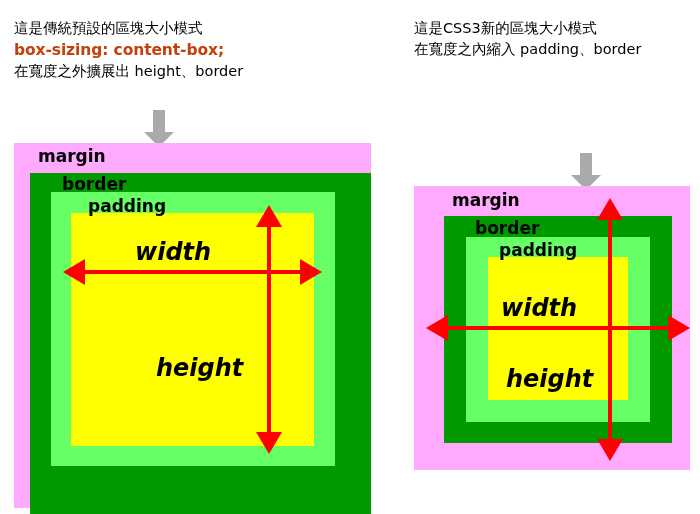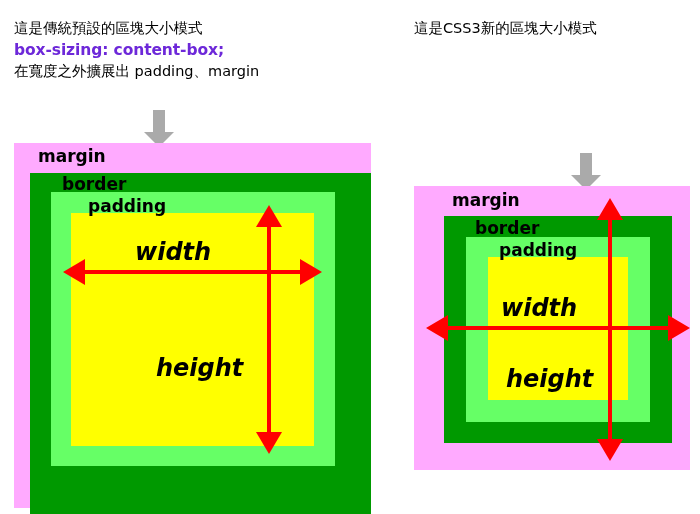--- a/index.html
+++ b/index.html
@@ -29,21 +29,21 @@
     color: #000000;
     line-height: 1.42;
   }
   .cap-line.normal {
     font-size: 14.5px;
     font-weight: normal;
   }
   .cap-line.code {
     font-size: 15.5px;
     font-weight: bold;
-    color: #6d28d9;
+    color: #c2410c;
     letter-spacing: -0.1px;
   }
 
   
   .grey-arrow { position: absolute; }
   .grey-arrow .shaft {
     position: absolute;
     background: #aaaaaa;
     width: 12px;
     height: 22px;
@@ -120,21 +120,21 @@
   }
 </style>
 </head>
 <body>
 
 <div class="panel" id="panel-left">
 
   <div class="caption" id="caption-left">
     <div class="cap-line normal">這是傳統預設的區塊大小模式</div>
     <div class="cap-line code">box-sizing: content-box;</div>
-    <div class="cap-line normal">在寬度之外擴展出  padding、margin</div>
+    <div class="cap-line normal">在寬度之外擴展出  height、border</div>
   </div>
 
   <div class="grey-arrow" id="arrow-left">
     <div class="shaft"></div>
     <div class="head"></div>
   </div>
 
   <div class="boxdiagram" id="diagram-left" style="left:14px; top:143px; width:357px; height:365px;">
 
     <div class="layer layer-margin" style="width:357px; height:365px;"></div>
@@ -162,20 +162,21 @@
       <div class="ahead down" style="left:185px; top:219px;"></div>
       <div class="measure-label" style="left:85px; top:143px;">height</div>
     </div>
   </div>
 </div>
 
 <div class="panel" id="panel-right">
 
   <div class="caption" id="caption-right">
     <div class="cap-line normal">這是CSS3新的區塊大小模式</div>
+    <div class="cap-line normal">在寬度之內縮入  padding、border</div>
   </div>
 
   <div class="grey-arrow" id="arrow-right">
     <div class="shaft"></div>
     <div class="head"></div>
   </div>
 
   <div class="boxdiagram" id="diagram-right" style="left:14px; top:186px; width:276px; height:284px;">
 
     <div class="layer layer-margin" style="width:276px; height:284px;"></div>

